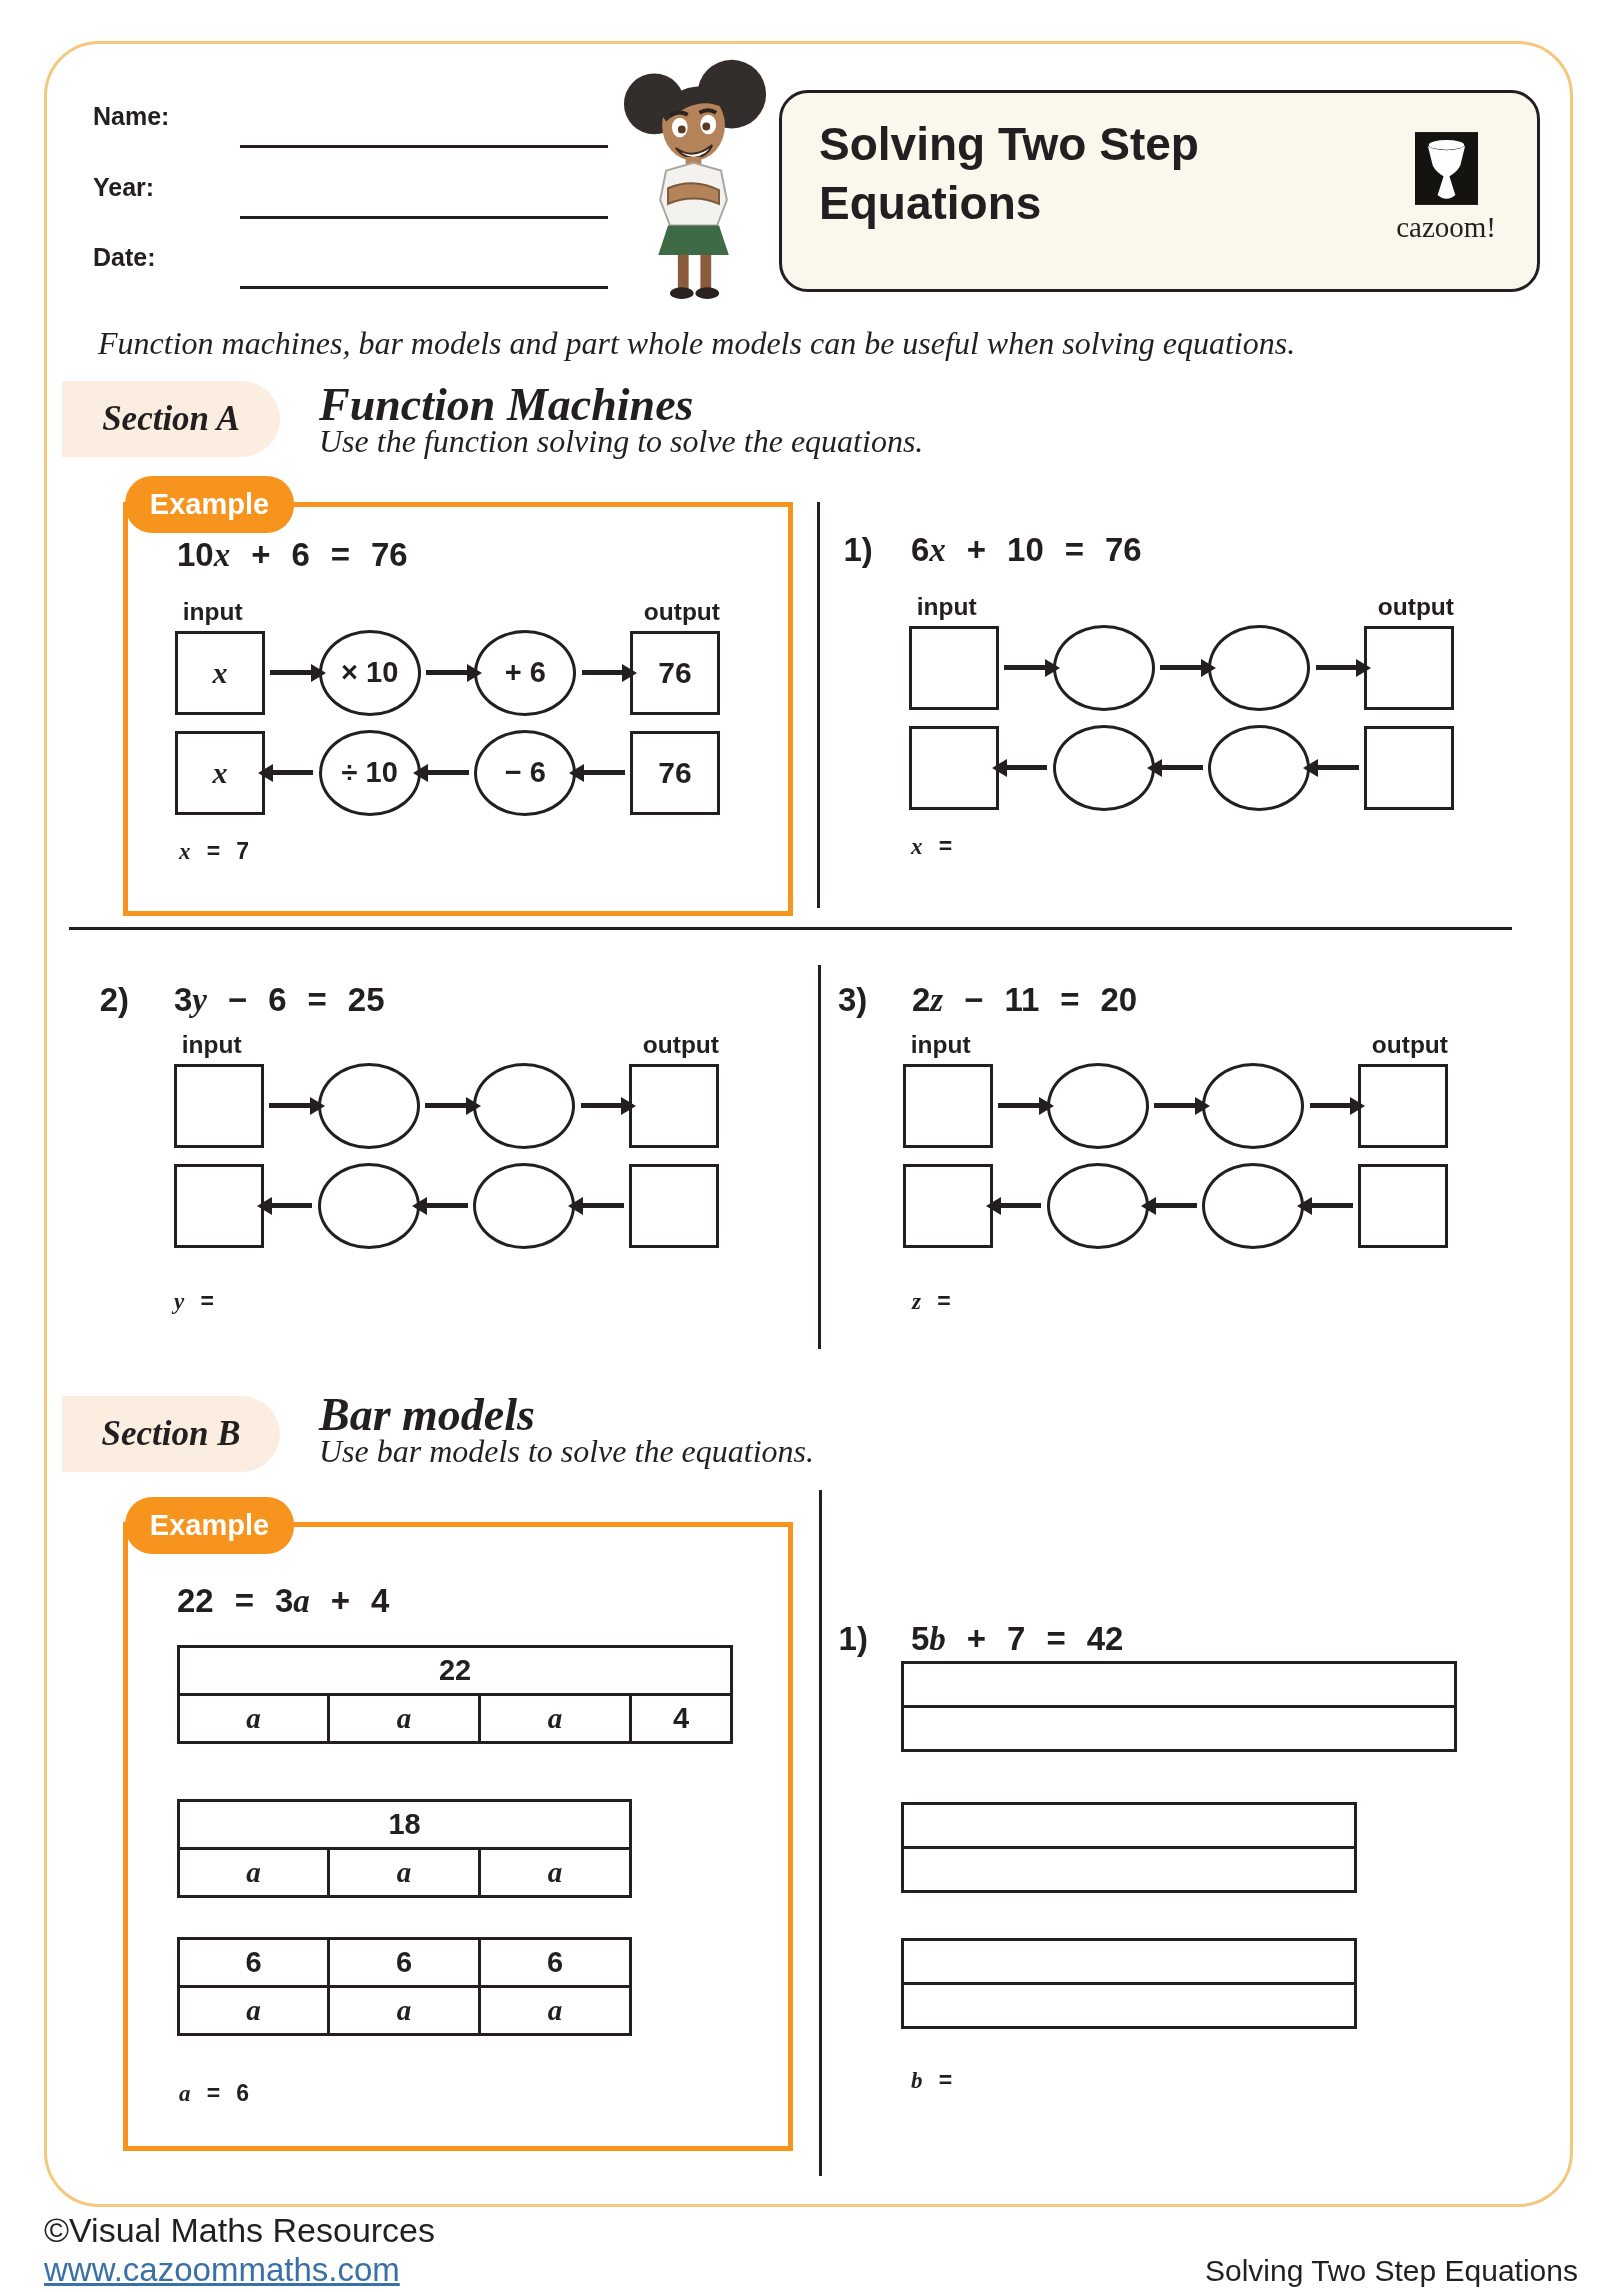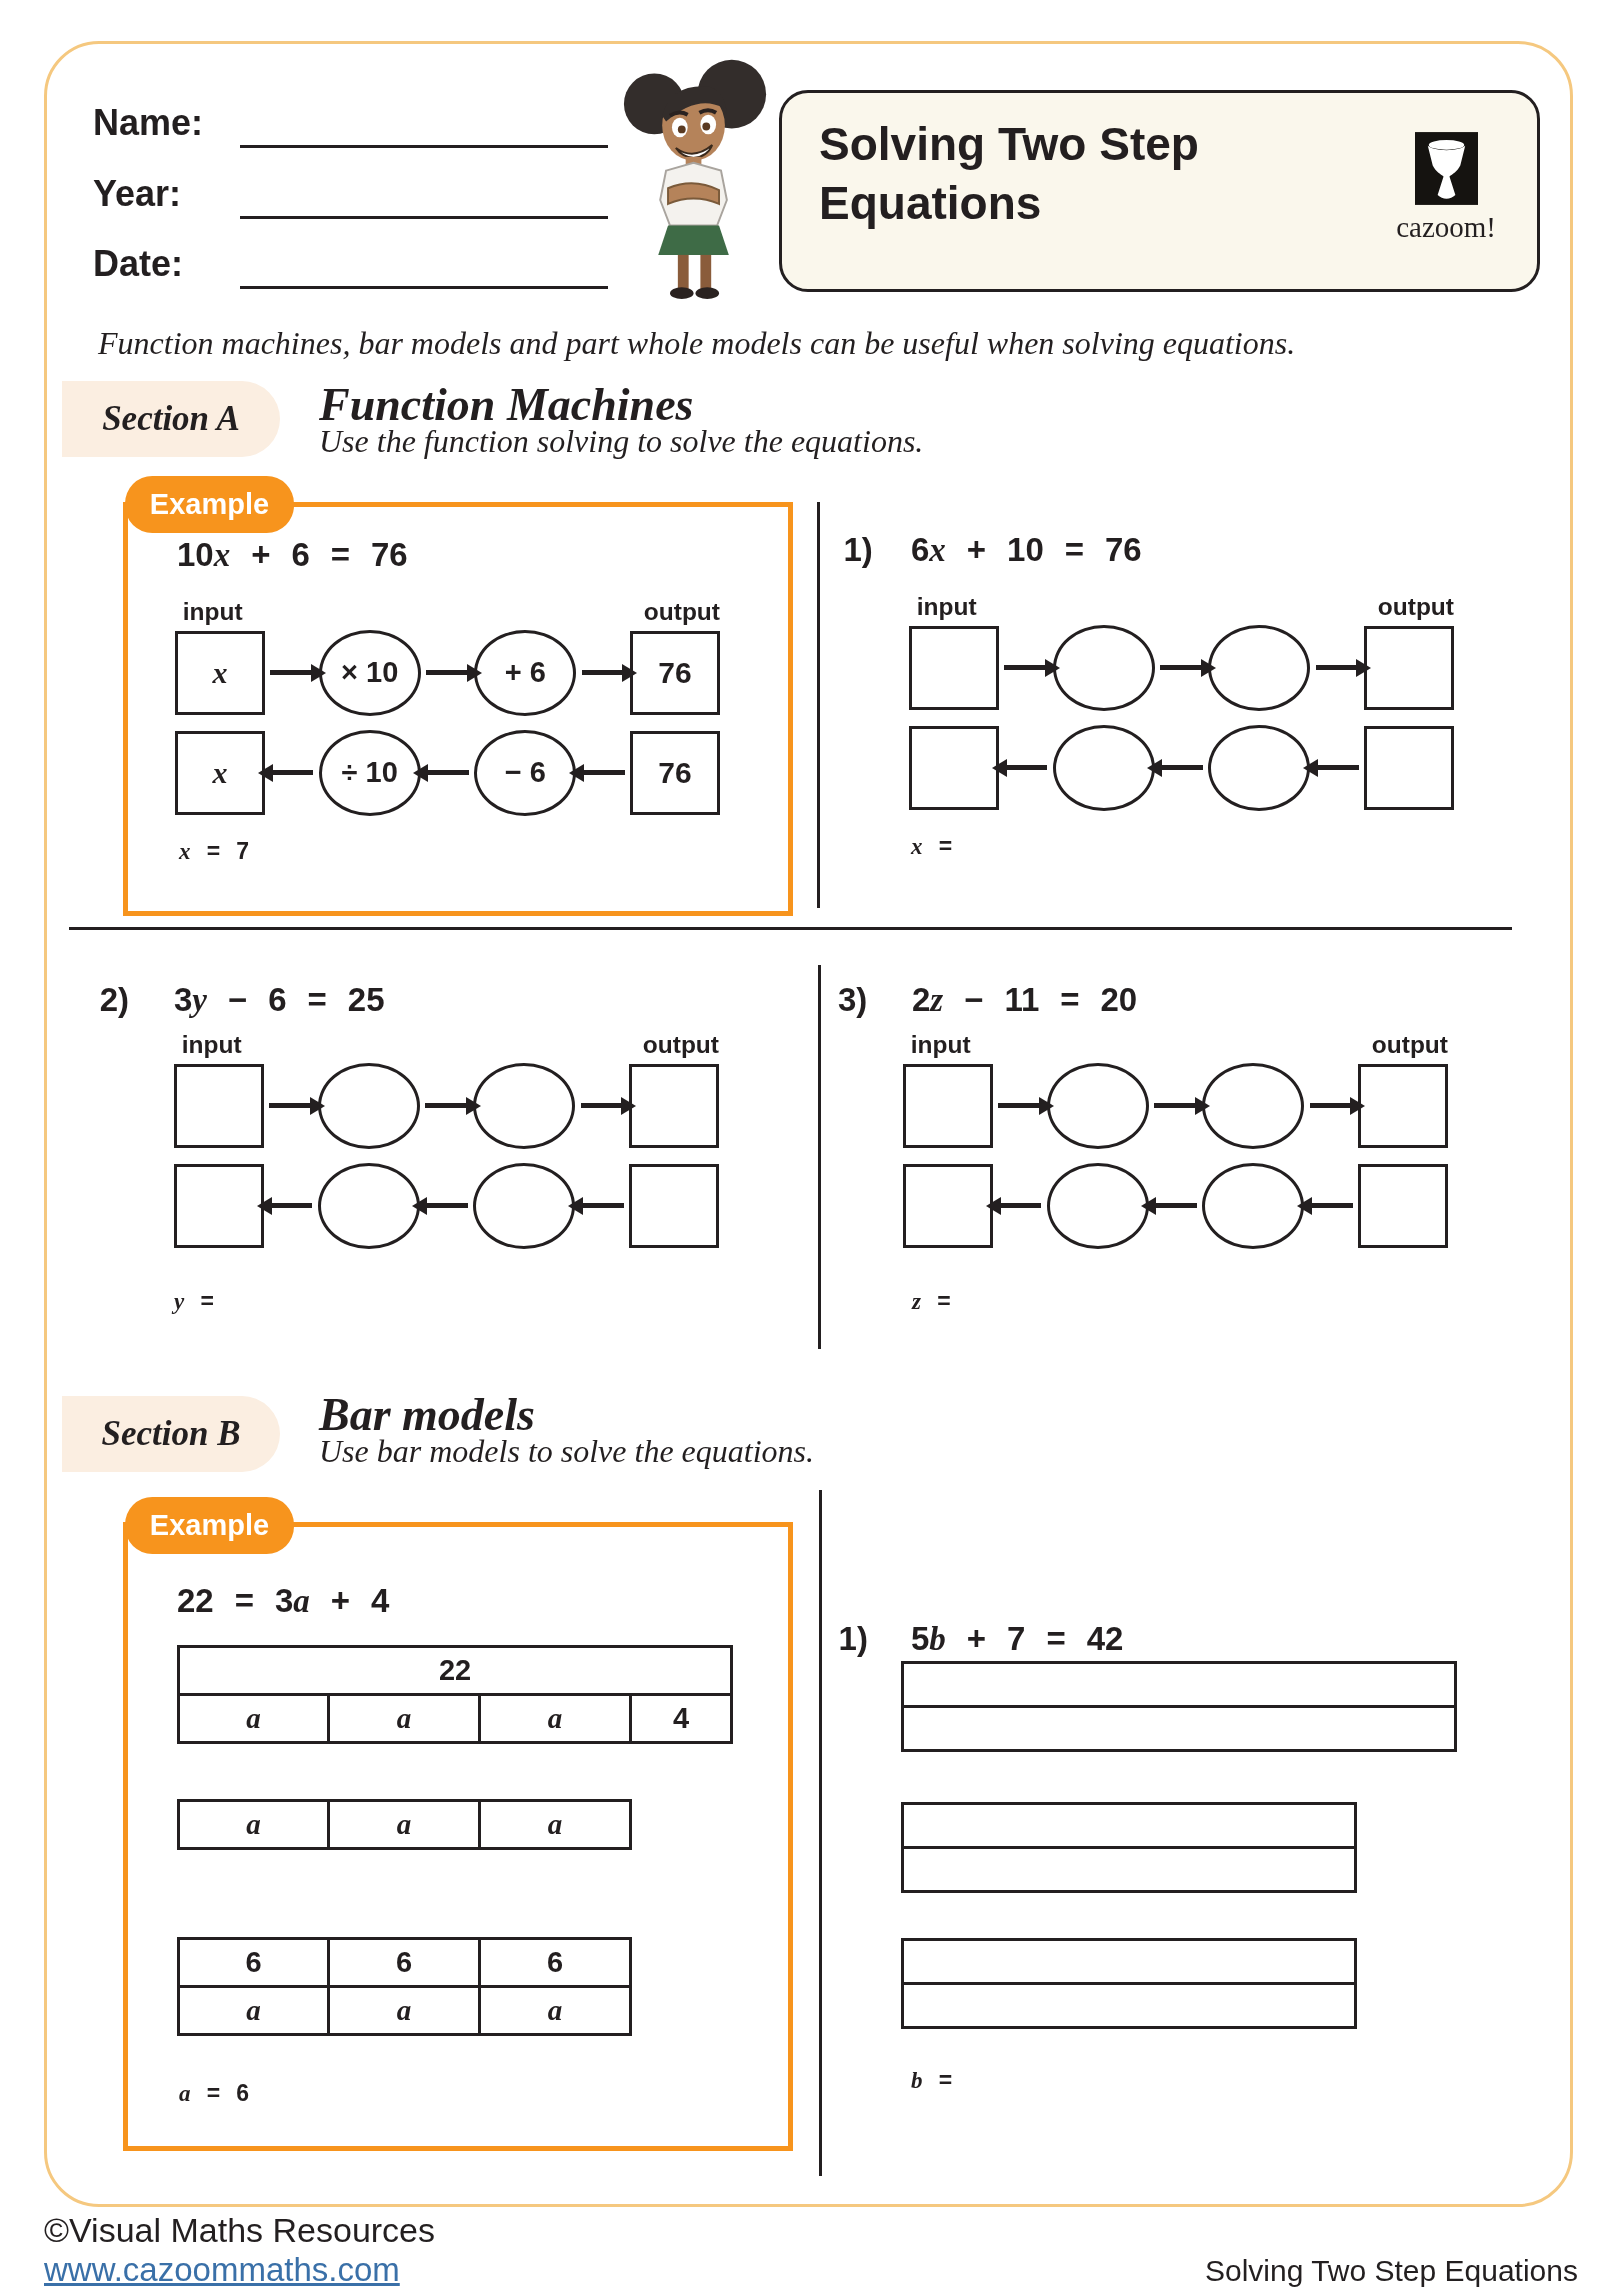--- a/index.html
+++ b/index.html
@@ -2,21 +2,21 @@
 <html><head>
 <meta charset="utf-8">
 <style>
   html,body{margin:0;padding:0;background:#fff;}
   .canvas{position:relative;width:1621px;height:2293px;background:#fff;
           font-family:"Liberation Sans",sans-serif;color:#231F20;overflow:hidden;}
   .pborder{position:absolute;left:44px;top:41px;width:1523px;height:2160px;
            border:3.9px solid #F5C87F;border-radius:55px;}
   .abs{position:absolute;}
   
-  .flabel{font-size:36px;font-weight:700;}
+  .flabel{font-size:25px;font-weight:700;}
   .fline{position:absolute;height:2.9px;background:#231F20;width:368px;}
   .titlebox{position:absolute;left:779px;top:90px;width:755px;height:196px;
             background:#FAF7EC;border:3.9px solid #231F20;border-radius:29px;}
   .titletext{position:absolute;left:37px;top:21.6px;font-size:46px;font-weight:700;line-height:1.3;}
   .logo{position:absolute;right:27.4px;top:39px;width:127px;text-align:center;}
   .logotext{font-family:"Liberation Serif",serif;font-weight:400;font-size:29px;margin-top:2px;}
   
   .serif-i{font-family:"Liberation Serif",serif;font-style:italic;}
   .intro{font-size:32px;}
   .seclabel{position:absolute;left:62px;width:218px;height:76px;background:#FBEEE1;
@@ -290,20 +290,23 @@
     </tbody>
       </table>
 
     <table class="bar abs" style="left:49px;top:272px;width:452px">
       <colgroup>
           <col style="width:150px">
           <col style="width:151px">
           <col style="width:151px">
         </colgroup>
       <tbody>
+          <tr>
+            <td colspan="3">18</td>
+          </tr>
       <tr>
         <td class="var">a</td>
         <td class="var">a</td>
         <td class="var">a</td>
       </tr>
     </tbody>
       </table>
 
     <table class="bar abs" style="left:49px;top:410px;width:452px">
       <colgroup>

